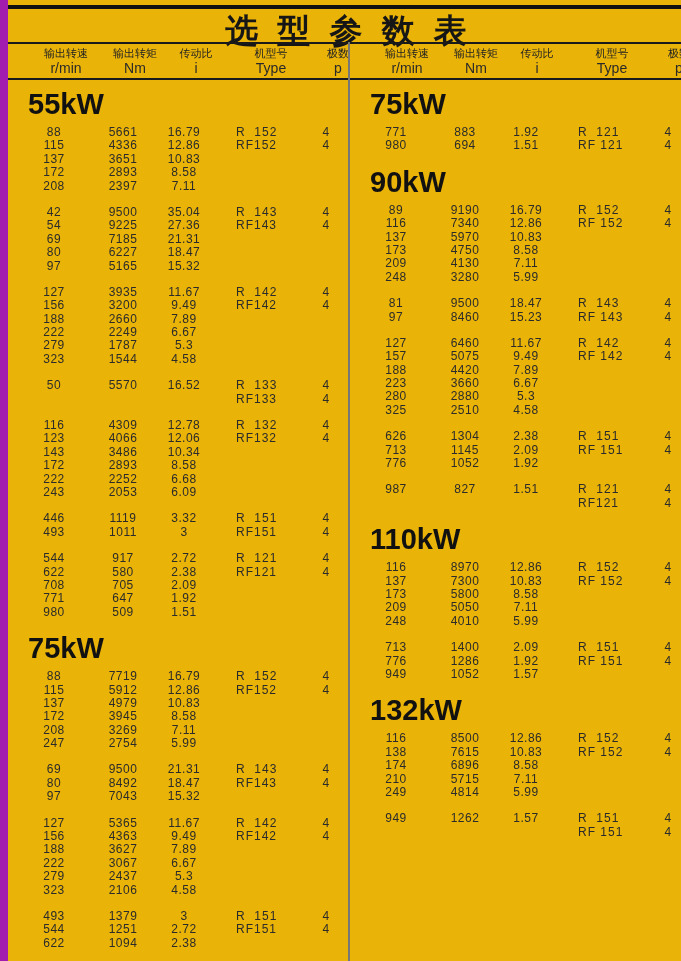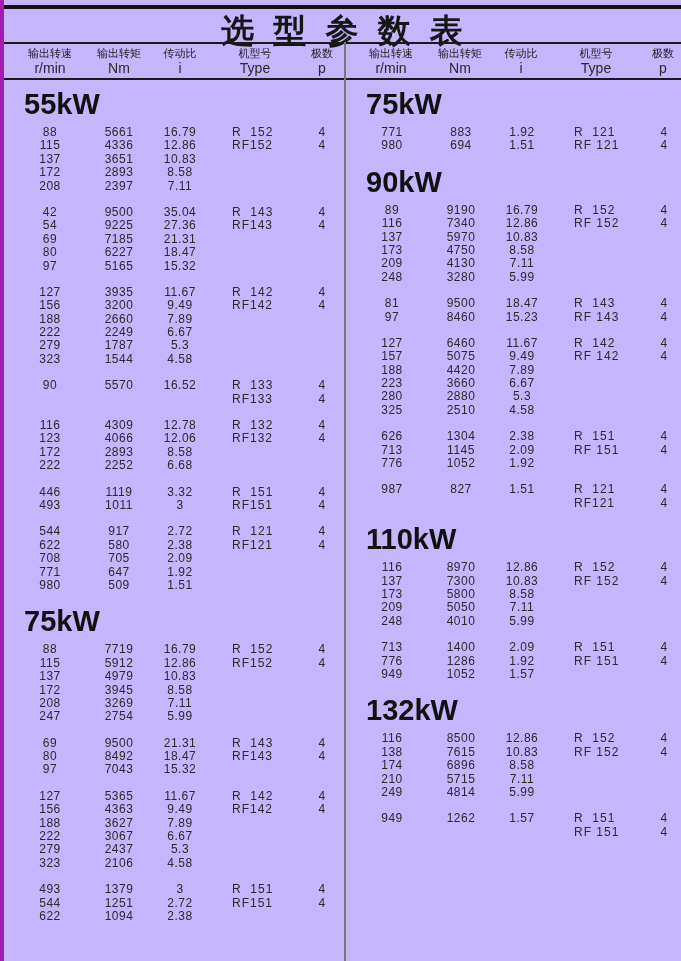--- a/index.html
+++ b/index.html
@@ -5,24 +5,24 @@
   html,body { margin:0; padding:0; }
   body {
     width:681px; height:961px;
     background:#e9e9e9;
     font-family:"Liberation Sans", sans-serif;
     color:#1c1c1c;
   }
   .page {
     position:relative;
     width:681px; height:961px;
-    background:#c4b5fd;
+    background:#eab308;
     overflow:hidden;
     box-sizing:border-box;
-    border-left:4px solid #a21caf;
+    border-left:8px solid #a21caf;
   }
   .top-rule {
     position:absolute; top:5px; left:0; width:681px; height:4px;
     background:#111;
   }
   .title {
     position:absolute; top:9px; left:0; width:681px;
     text-align:center;
     font-size:33px; font-weight:bold;
     letter-spacing:5px;
@@ -34,21 +34,21 @@
     background:#1a1a1a;
   }
   .header-band {
     position:absolute; top:46px; left:0; width:681px; height:30px;
     display:flex;
   }
   .header-half {
     width:340px;
     display:grid;
     grid-template-columns:76px 62px 60px 90px 44px;
-    padding-left:8px;
+    padding-left:20px;
     box-sizing:border-box;
   }
   .header-half.right { margin-left:1px; }
   .hcell { text-align:center; font-size:11px; line-height:15px; color:#222; }
   .hcell .unit { font-size:14px; color:#2a2a2a; }
   .header-rule {
     position:absolute; top:78px; left:0; width:681px; height:2px;
     background:#1a1a1a;
   }
   .v-divider {
@@ -253,21 +253,21 @@
           <div class="row">
             <span class="cell c0">323</span>
             <span class="cell c1">1544</span>
             <span class="cell c2">4.58</span>
             <span class="cell c3"></span>
             <span class="cell c4"></span>
           </div>
         </div>
         <div class="group">
           <div class="row">
-            <span class="cell c0">90</span>
+            <span class="cell c0">50</span>
             <span class="cell c1">5570</span>
             <span class="cell c2">16.52</span>
             <span class="cell c3">R  133</span>
             <span class="cell c4">4</span>
           </div>
           <div class="row">
             <span class="cell c0"></span>
             <span class="cell c1"></span>
             <span class="cell c2"></span>
             <span class="cell c3">RF133</span>
@@ -283,30 +283,44 @@
             <span class="cell c4">4</span>
           </div>
           <div class="row">
             <span class="cell c0">123</span>
             <span class="cell c1">4066</span>
             <span class="cell c2">12.06</span>
             <span class="cell c3">RF132</span>
             <span class="cell c4">4</span>
           </div>
           <div class="row">
+            <span class="cell c0">143</span>
+            <span class="cell c1">3486</span>
+            <span class="cell c2">10.34</span>
+            <span class="cell c3"></span>
+            <span class="cell c4"></span>
+          </div>
+          <div class="row">
             <span class="cell c0">172</span>
             <span class="cell c1">2893</span>
             <span class="cell c2">8.58</span>
             <span class="cell c3"></span>
             <span class="cell c4"></span>
           </div>
           <div class="row">
             <span class="cell c0">222</span>
             <span class="cell c1">2252</span>
             <span class="cell c2">6.68</span>
+            <span class="cell c3"></span>
+            <span class="cell c4"></span>
+          </div>
+          <div class="row">
+            <span class="cell c0">243</span>
+            <span class="cell c1">2053</span>
+            <span class="cell c2">6.09</span>
             <span class="cell c3"></span>
             <span class="cell c4"></span>
           </div>
         </div>
         <div class="group">
           <div class="row">
             <span class="cell c0">446</span>
             <span class="cell c1">1119</span>
             <span class="cell c2">3.32</span>
             <span class="cell c3">R  151</span>

